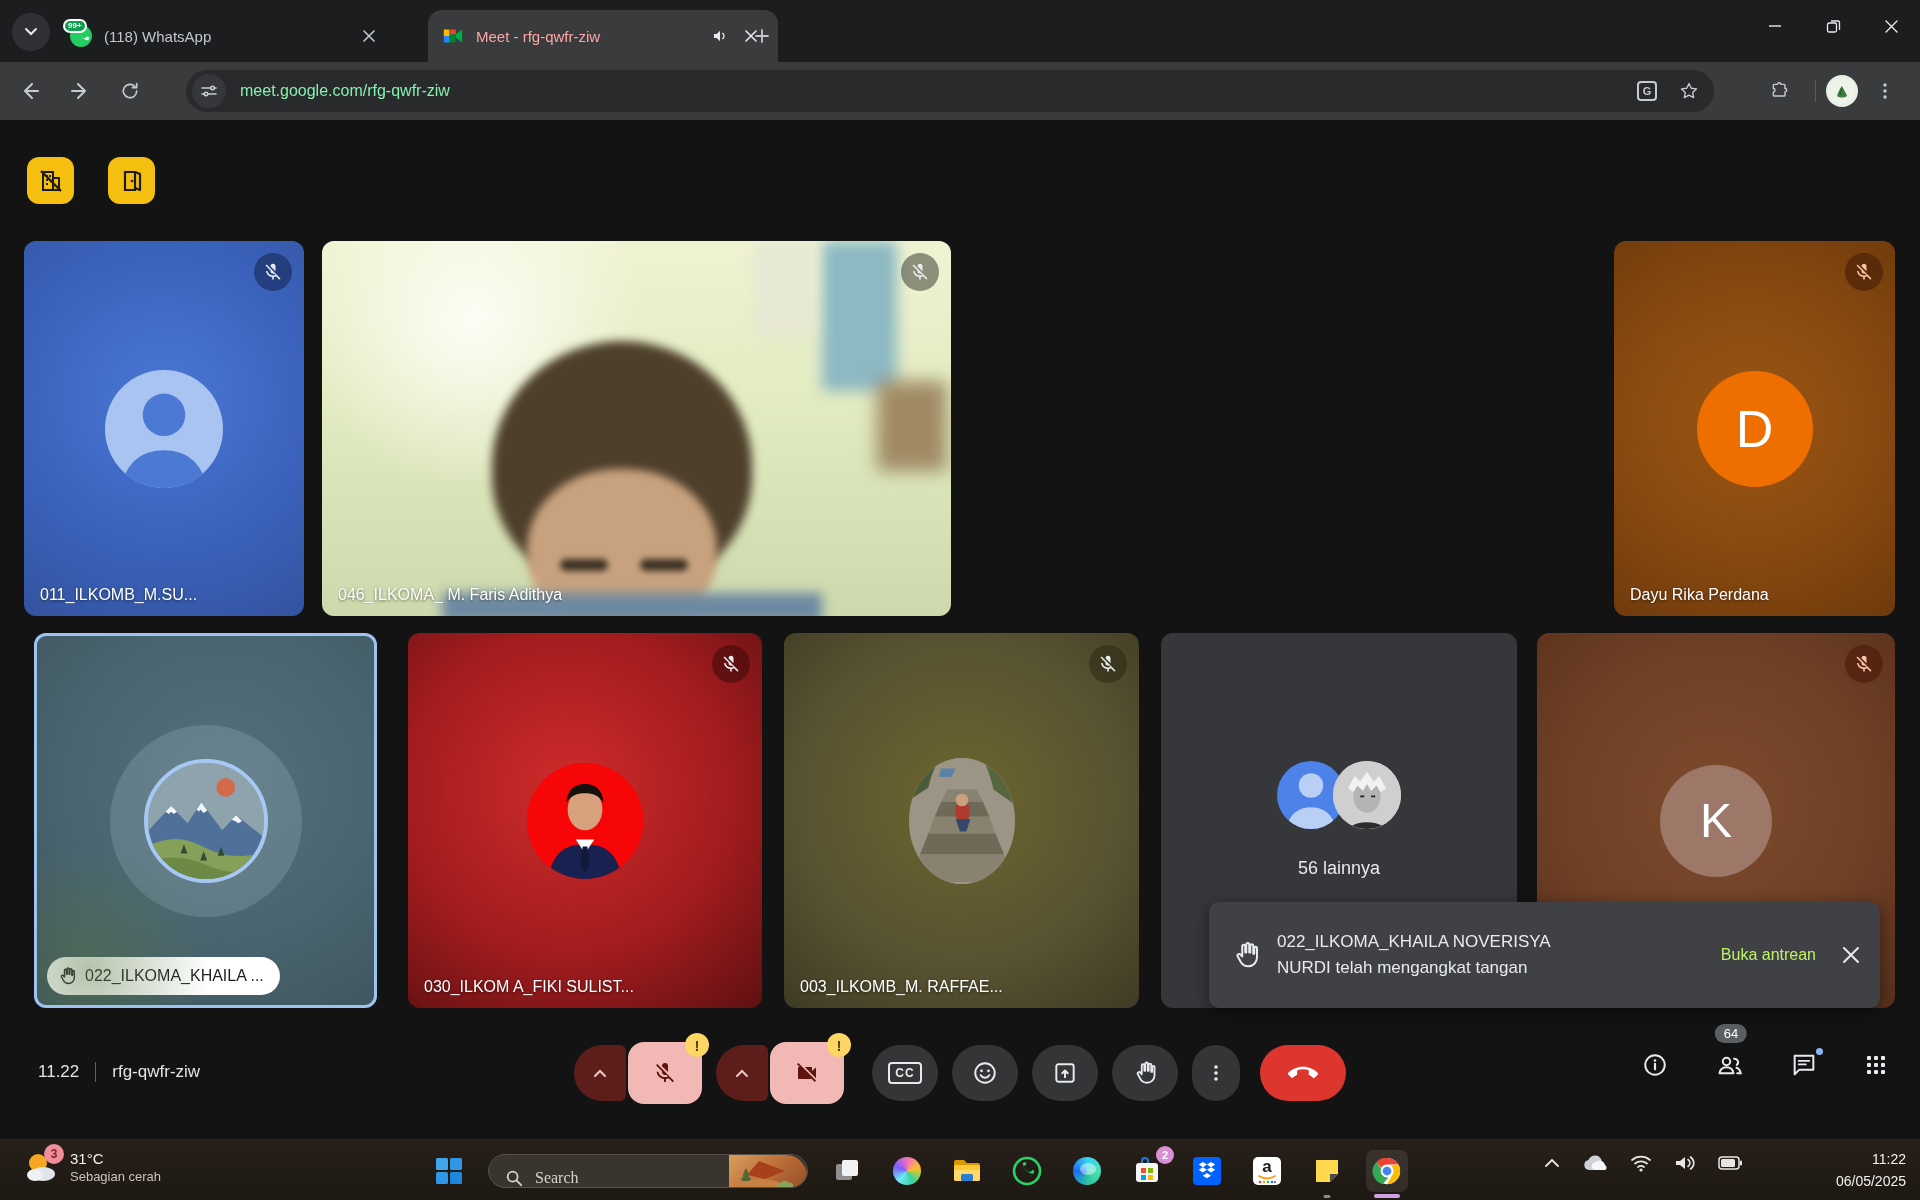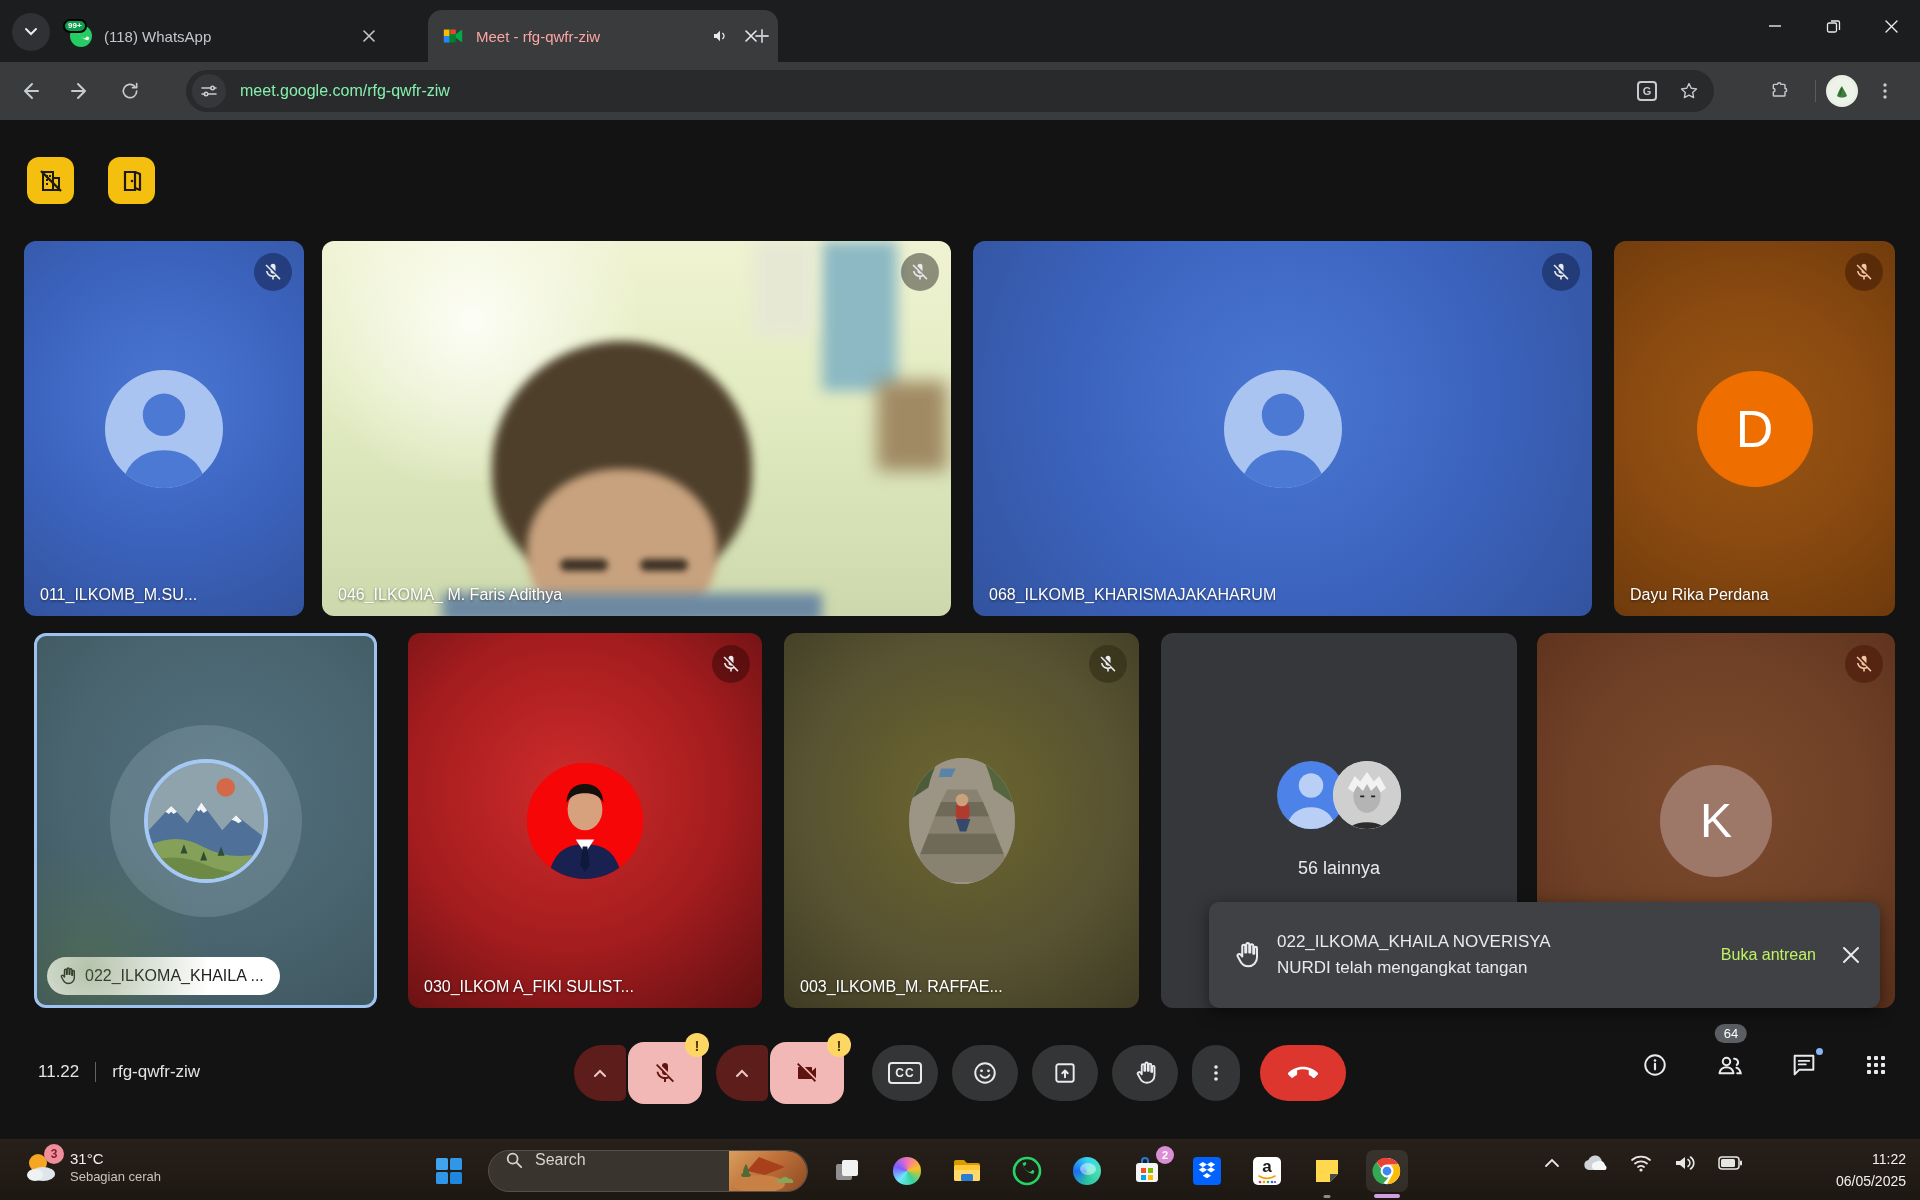--- a/index.html
+++ b/index.html
@@ -11,21 +11,21 @@
   
   .tabstrip { position:absolute; left:0; top:0; width:1920px; height:62px; background:#1c1d1f; }
   .tabsearch { position:absolute; left:12px; top:13px; width:38px; height:38px; border-radius:50%;
     background:#2f3134; display:flex; align-items:center; justify-content:center; }
   .tab { position:absolute; top:10px; height:52px; display:flex; align-items:center; padding:0 14px; }
   .tab.inactive { left:56px; width:340px; color:#c3c7cb; }
   .tab.active { left:428px; width:350px; background:#393b3d; border-radius:14px 14px 0 0; color:#fca5a5; }
   .tab-label { font-size:15px; white-space:nowrap; overflow:hidden; text-overflow:ellipsis; flex:1; margin-left:12px; }
   .tab-close { width:26px; height:26px; border-radius:50%; display:flex; align-items:center; justify-content:center; flex:none; }
   .favicon-wa { position:relative; width:22px; height:22px; border-radius:50%; background:#24cc63; flex:none; }
-  .wa-badge { position:absolute; left:-7px; top:-6px; background:#0f9d4e; border:2px solid #000000;
+  .wa-badge { position:absolute; left:-7px; top:-6px; background:#0f9d4e; border:2px solid #ffffff;
     color:#fff; font-size:8px; font-weight:700; border-radius:8px; padding:1px 3px; line-height:1; }
   .favicon-meet { width:22px; height:22px; flex:none; }
   .newtab { position:absolute; left:746px; top:20px; width:32px; height:32px; border-radius:50%;
     display:flex; align-items:center; justify-content:center; }
   .wincontrols { position:absolute; right:0; top:0; height:52px; display:flex; }
   .winbtn { width:58px; height:52px; display:flex; align-items:center; justify-content:center; }
 
   .toolbar { position:absolute; left:0; top:62px; width:1920px; height:58px; background:#393b3d;
     display:flex; align-items:center; }
   .navbtn { width:40px; height:40px; border-radius:50%; display:flex; align-items:center; justify-content:center; margin-left:10px; }
@@ -107,22 +107,22 @@
   
   .taskbar { position:absolute; left:0; top:1139px; width:1920px; height:61px;
     background:linear-gradient(180deg,#27201a 0%, #1e1812 100%); border-top:1px solid rgba(255,255,255,.05); }
   .weather { position:absolute; left:22px; top:8px; display:flex; align-items:center; gap:10px; }
   .w-temp { color:#f2f0ee; font-size:15px; }
   .w-cond { color:#c9c3bc; font-size:13px; margin-top:2px; }
   .w-badge { position:absolute; left:22px; top:-4px; width:20px; height:20px; border-radius:50%;
     background:#f08e9b; color:#7d1f2c; font-size:12px; font-weight:700; display:flex; align-items:center; justify-content:center; z-index:2;}
   .tb-center { position:absolute; left:428px; top:7px; height:47px; display:flex; align-items:center; gap:18px; }
   .tb-ic { width:42px; height:42px; display:flex; align-items:center; justify-content:center; position:relative; }
-  .searchpill { width:320px; height:42px; border-radius:21px; background:#3a342e; border:1px solid #56504a;
-    display:flex; align-items:flex-start; padding-left:16px; position:relative; overflow:hidden; }
+  .searchpill { width:320px; height:34px; border-radius:21px; background:#3a342e; border:1px solid #56504a;
+    display:flex; align-items:flex-end; padding-left:16px; position:relative; overflow:hidden;font-family:Liberation Serif, serif; }
   .search-txt { color:#d8d3cd; font-size:16px; margin-left:12px; }
   .search-img { position:absolute; right:0; top:0; width:78px; height:42px;
     background:linear-gradient(135deg,#d8a05e 0%, #c0703a 45%, #8a4a22 100%); border-radius:0 21px 21px 0; }
   .run-dot { position:absolute; bottom:-6px; left:50%; transform:translateX(-50%); width:7px; height:3px;
     border-radius:2px; background:#8e8a86; }
   .chrome-active { background:rgba(255,255,255,.09); border-radius:8px; }
   .chrome-line { position:absolute; bottom:-6px; left:50%; transform:translateX(-50%); width:26px; height:4px;
     border-radius:2px; background:#d2a0e2; }
   .badge-pink { position:absolute; top:-4px; right:-6px; min-width:18px; height:18px; border-radius:9px;
     background:#d98fd3; color:#fff; font-size:11px; font-weight:700; display:flex; align-items:center; justify-content:center; padding:0 4px;}
@@ -307,34 +307,20 @@
     <div class="abs" style="left:318px;top:318px;width:48px;height:12px;background:#3e3226;border-radius:6px;filter:blur(3px);"></div>
     <div class="abs" style="left:120px;top:352px;width:380px;height:30px;background:#6d89a2;filter:blur(6px);"></div>
     <div class="micbadge">
       <svg class="svgic" width="20" height="20" viewBox="0 0 24 24">
           <path d="M15 11V5a3 3 0 0 0-6 0v.2l6 5.8zM4.3 3L3 4.3l6 6V11a3 3 0 0 0 4.2 2.8l1.7 1.6c-.9.5-1.9.7-2.9.7-3.3 0-6.1-2.3-6.6-5.3H3.6c.5 3.9 3.6 6.9 7.4 7.3V21h2v-2.9c1-.1 1.9-.4 2.7-.9l4 4 1.3-1.3L4.3 3z" fill="#e8eaed"></path>
         </svg>
     </div>
     <div class="tile-name">046_ILKOMA_ M. Faris Adithya</div>
   </div>
 
-  <div class="tile tile-blue" style="left:973px; top:241px; width:619px; height:375px;">
-    <div class="avatar-circle" style="width:118px;height:118px;background:#a9c4f1;overflow:hidden;">
-      <svg class="svgic" width="118" height="118" viewBox="0 0 100 100">
-          <circle cx="50" cy="38" r="18" fill="#4b79d3"></circle>
-          <path d="M14 100c3-22 18-32 36-32s33 10 36 32z" fill="#4b79d3"></path>
-        </svg>
-    </div>
-    <div class="micbadge" style="background:rgba(20,35,80,.55);">
-      <svg class="svgic" width="20" height="20" viewBox="0 0 24 24">
-          <path d="M15 11V5a3 3 0 0 0-6 0v.2l6 5.8zM4.3 3L3 4.3l6 6V11a3 3 0 0 0 4.2 2.8l1.7 1.6c-.9.5-1.9.7-2.9.7-3.3 0-6.1-2.3-6.6-5.3H3.6c.5 3.9 3.6 6.9 7.4 7.3V21h2v-2.9c1-.1 1.9-.4 2.7-.9l4 4 1.3-1.3L4.3 3z" fill="#e8eaed"></path>
-        </svg>
-    </div>
-    <div class="tile-name">068_ILKOMB_KHARISMAJAKAHARUM</div>
-  </div>
 
   <div class="tile tile-orange" style="left:1614px; top:241px; width:281px; height:375px;">
     <div class="avatar-circle" style="width:116px;height:116px;background:#ef6e00;">
       <span class="initial">D</span>
     </div>
     <div class="micbadge" style="background:rgba(70,30,5,.6);">
       <svg class="svgic" width="20" height="20" viewBox="0 0 24 24">
           <path d="M15 11V5a3 3 0 0 0-6 0v.2l6 5.8zM4.3 3L3 4.3l6 6V11a3 3 0 0 0 4.2 2.8l1.7 1.6c-.9.5-1.9.7-2.9.7-3.3 0-6.1-2.3-6.6-5.3H3.6c.5 3.9 3.6 6.9 7.4 7.3V21h2v-2.9c1-.1 1.9-.4 2.7-.9l4 4 1.3-1.3L4.3 3z" fill="#f6c3a4"></path>
         </svg>
     </div>

